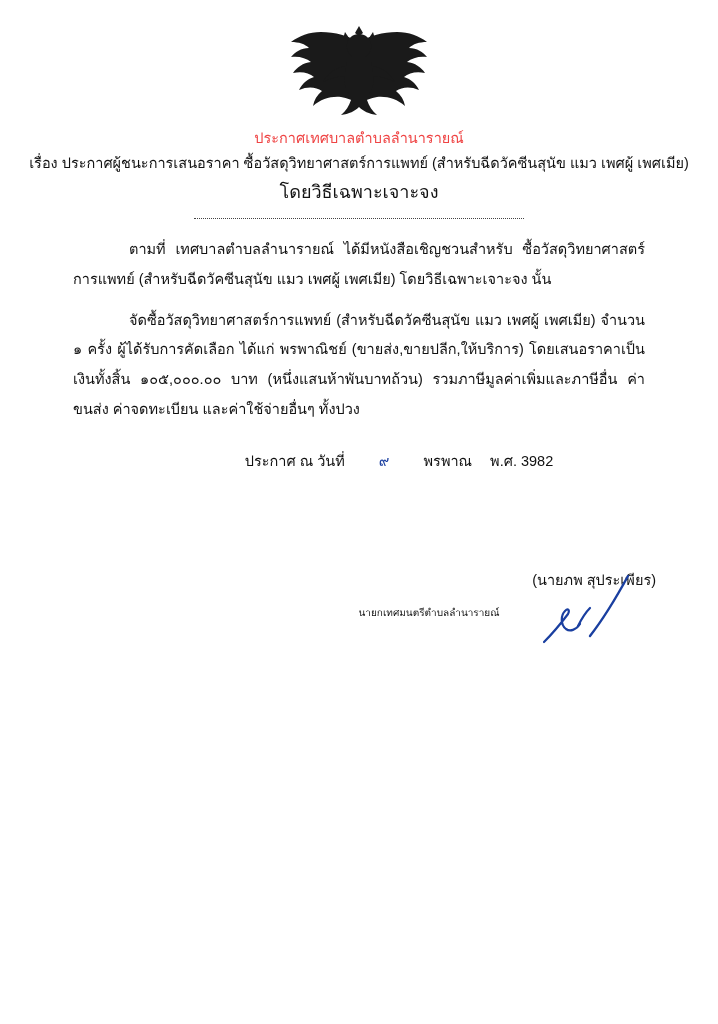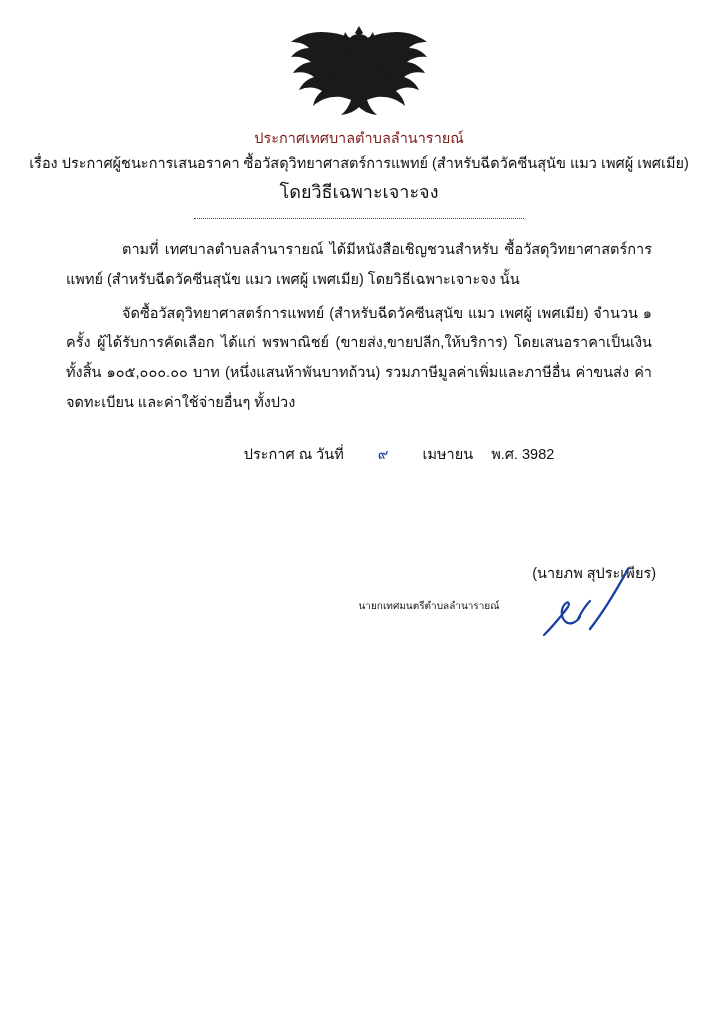--- a/index.html
+++ b/index.html
@@ -30,21 +30,21 @@
   .emblem svg {
     display: block;
   }
   .doc-head {
     text-align: center;
     margin-top: 8px;
   }
   .title-line {
     font-size: 14.5px;
     line-height: 1.75;
-    color: #7f1d1d;
+    color: #ef4444;
   }
   .subject-line {
     font-size: 14.5px;
     line-height: 1.75;
     padding: 0 12px;
   }
   .method-line {
     font-size: 18px;
     line-height: 1.75;
   }
@@ -56,21 +56,21 @@
   }
   .body {
     margin-top: 16px;
     padding: 0 62px 0 62px;
   }
   .para {
     font-size: 14.5px;
     line-height: 2.05;
     text-align: justify;
     text-justify: inter-word;
-    margin: 4px;
+    margin: 11px;
   }
   .indent {
     text-indent: 56px;
   }
   .date-line {
     margin-top: 24px;
     text-align: center;
     font-size: 14.5px;
     padding-left: 80px;
   }
@@ -143,21 +143,21 @@
 
   <div class="body">
     <p class="para indent">ตามที่ เทศบาลตำบลลำนารายณ์ ได้มีหนังสือเชิญชวนสำหรับ ซื้อวัสดุวิทยาศาสตร์การแพทย์ (สำหรับฉีดวัคซีนสุนัข แมว เพศผู้ เพศเมีย) โดยวิธีเฉพาะเจาะจง  นั้น</p>
     <p class="para indent">จัดซื้อวัสดุวิทยาศาสตร์การแพทย์ (สำหรับฉีดวัคซีนสุนัข แมว เพศผู้ เพศเมีย) จำนวน ๑ ครั้ง ผู้ได้รับการคัดเลือก ได้แก่ พรพาณิชย์ (ขายส่ง,ขายปลีก,ให้บริการ) โดยเสนอราคาเป็นเงินทั้งสิ้น ๑๐๕,๐๐๐.๐๐ บาท (หนึ่งแสนห้าพันบาทถ้วน) รวมภาษีมูลค่าเพิ่มและภาษีอื่น ค่าขนส่ง ค่าจดทะเบียน และค่าใช้จ่ายอื่นๆ ทั้งปวง</p>
 
     <div class="date-line">
       <span>ประกาศ ณ วันที่</span>
       <span class="gap"></span>
       <span class="handdate">๙</span>
       <span class="gap"></span>
-      <span>เมษายน</span>
+      <span>พรพาณ</span>
       <span class="gap" style="width:10px"></span>
       <span>พ.ศ.</span>
       <span>3982</span>
     </div>
 
     <div class="sig-area">
       <svg class="sig-mark" viewBox="0 0 120 80">
         <path d="M12 68 C22 58 30 48 36 40 C38 36 36 34 33 37 C29 41 28 50 34 55 C38 58 44 56 48 50" fill="none" stroke="#1a3fa0" stroke-width="2.2" stroke-linecap="round"></path>
         <path d="M46 52 C50 44 54 38 58 34" fill="none" stroke="#1a3fa0" stroke-width="2.2" stroke-linecap="round"></path>
         <path d="M96 2 C84 24 72 44 58 62" fill="none" stroke="#1a3fa0" stroke-width="2.4" stroke-linecap="round"></path>

